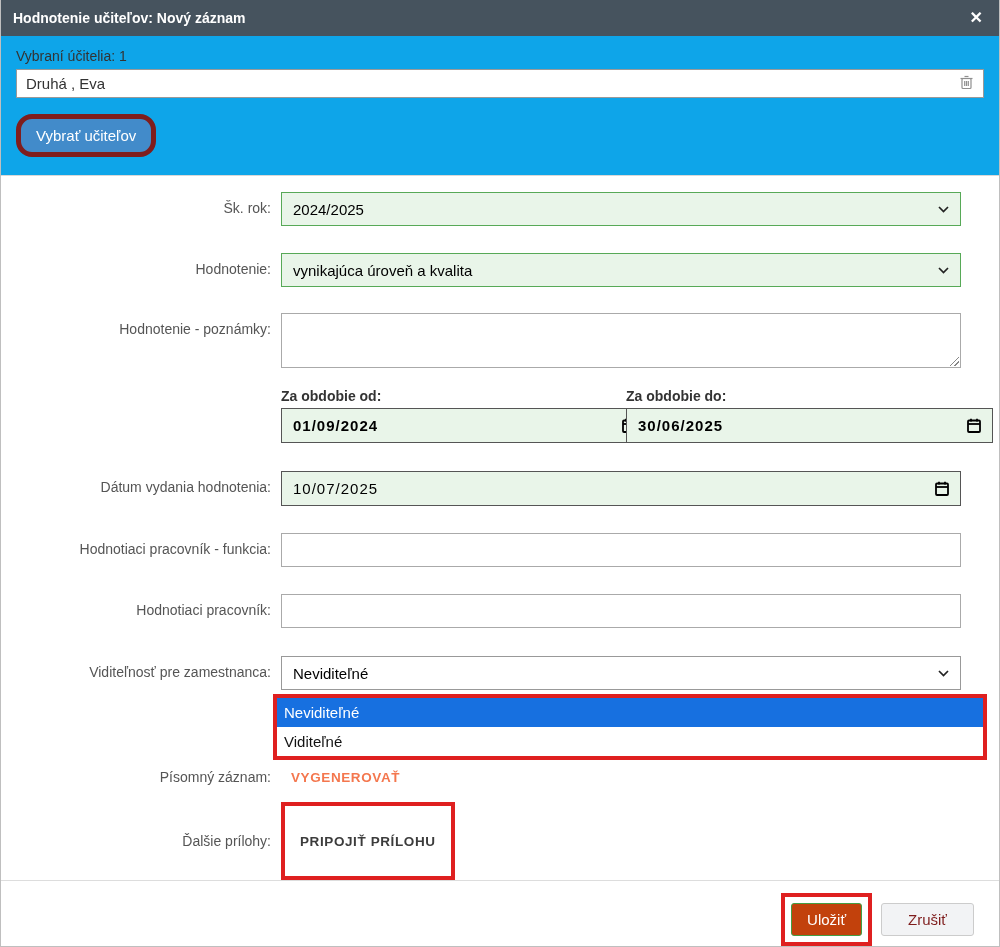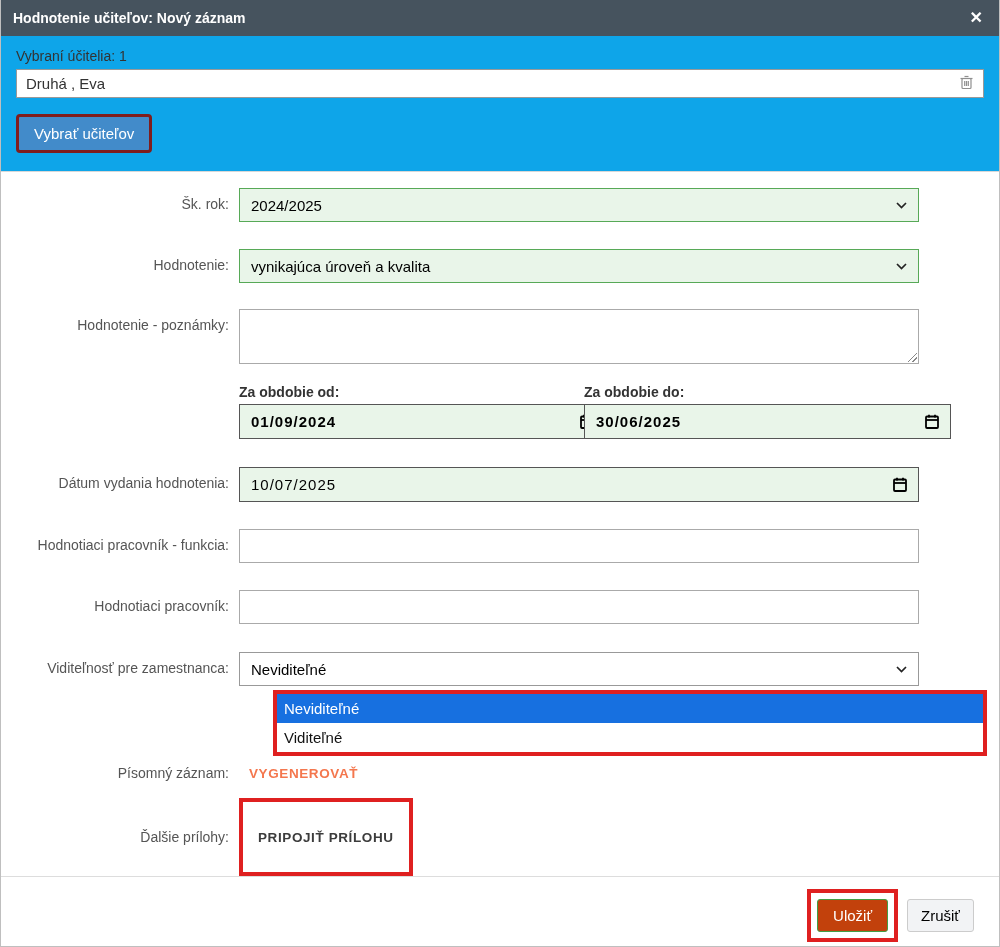--- a/index.html
+++ b/index.html
@@ -27,30 +27,30 @@
     border-bottom:1px solid #d8d8d8;
   }
   .teacher-label { font-size:14px; color:#333; margin-bottom:5px; }
   .teacher-row {
     background:#fff; border:1px solid #999; height:29px;
     display:flex; align-items:center; justify-content:space-between;
     padding:0 9px; font-size:15px; color:#333;
   }
   .trash-btn { background:none; border:none; cursor:pointer; display:flex; align-items:center; }
   .btn-blue {
-    margin-top:16px; background:#428bca; border:3px solid #7f1d1d; color:#fff;
-    font-size:15px; padding:8px 15px; border-radius:4px; cursor:pointer;
+    margin-top:16px; background:#428bca; border:5px solid #7f1d1d; color:#fff;
+    font-size:15px; padding:8px 15px; border-radius:16px; cursor:pointer;
     font-family:inherit;
   }
 
   
   .dialog-body { flex:1 1 auto; padding-top:16px; background:#fff; }
   .form-row { display:flex; align-items:flex-start; margin-bottom:27px; }
   .form-label {
-    width:238px; text-align:right; padding-right:10px; padding-top:8px;
+    width:280px; text-align:right; padding-right:10px; padding-top:8px;
     font-size:14px; color:#555;
   }
   .form-row.center-label .form-label { padding-top:0; }
   .control { width:680px; }
 
   .field {
     height:34px; display:flex; align-items:center; justify-content:space-between;
     padding:0 11px; font-size:15px; color:#000; cursor:pointer;
   }
   .green-select { background:#e9f5e9; border:1px solid #57a957; }
@@ -113,22 +113,22 @@
     flex:0 0 77px; margin-top:auto; border-top:1px solid #ddd;
     display:flex; align-items:center; justify-content:flex-end;
     padding-right:25px; background:#fff;
   }
   .save-annotation { border:4px solid #df2020; padding:6px; margin-right:9px; }
   .btn-green {
     background:#c2410c; border:1px solid #449d44; color:#fff; font-size:15px;
     padding:7px 15px; border-radius:3px; cursor:pointer; font-family:inherit;
   }
   .btn-cancel {
-    background:#f2f3f5; border:1px solid #ccc; color:#000000; font-size:15px;
-    padding:7px 13px; border-radius:3px; cursor:pointer; font-family:inherit;
+    background:#f2f3f5; border:1px solid #ccc; color:#7f1d1d; font-size:15px;
+    padding:7px 26px; border-radius:3px; cursor:pointer; font-family:inherit;
   }
 </style>
 </head>
 <body>
 
 <div class="dialog">
 
   <div class="dialog-header">
     <span>Hodnotenie učiteľov: Nový záznam</span>
     <span class="close-x">✕</span>

